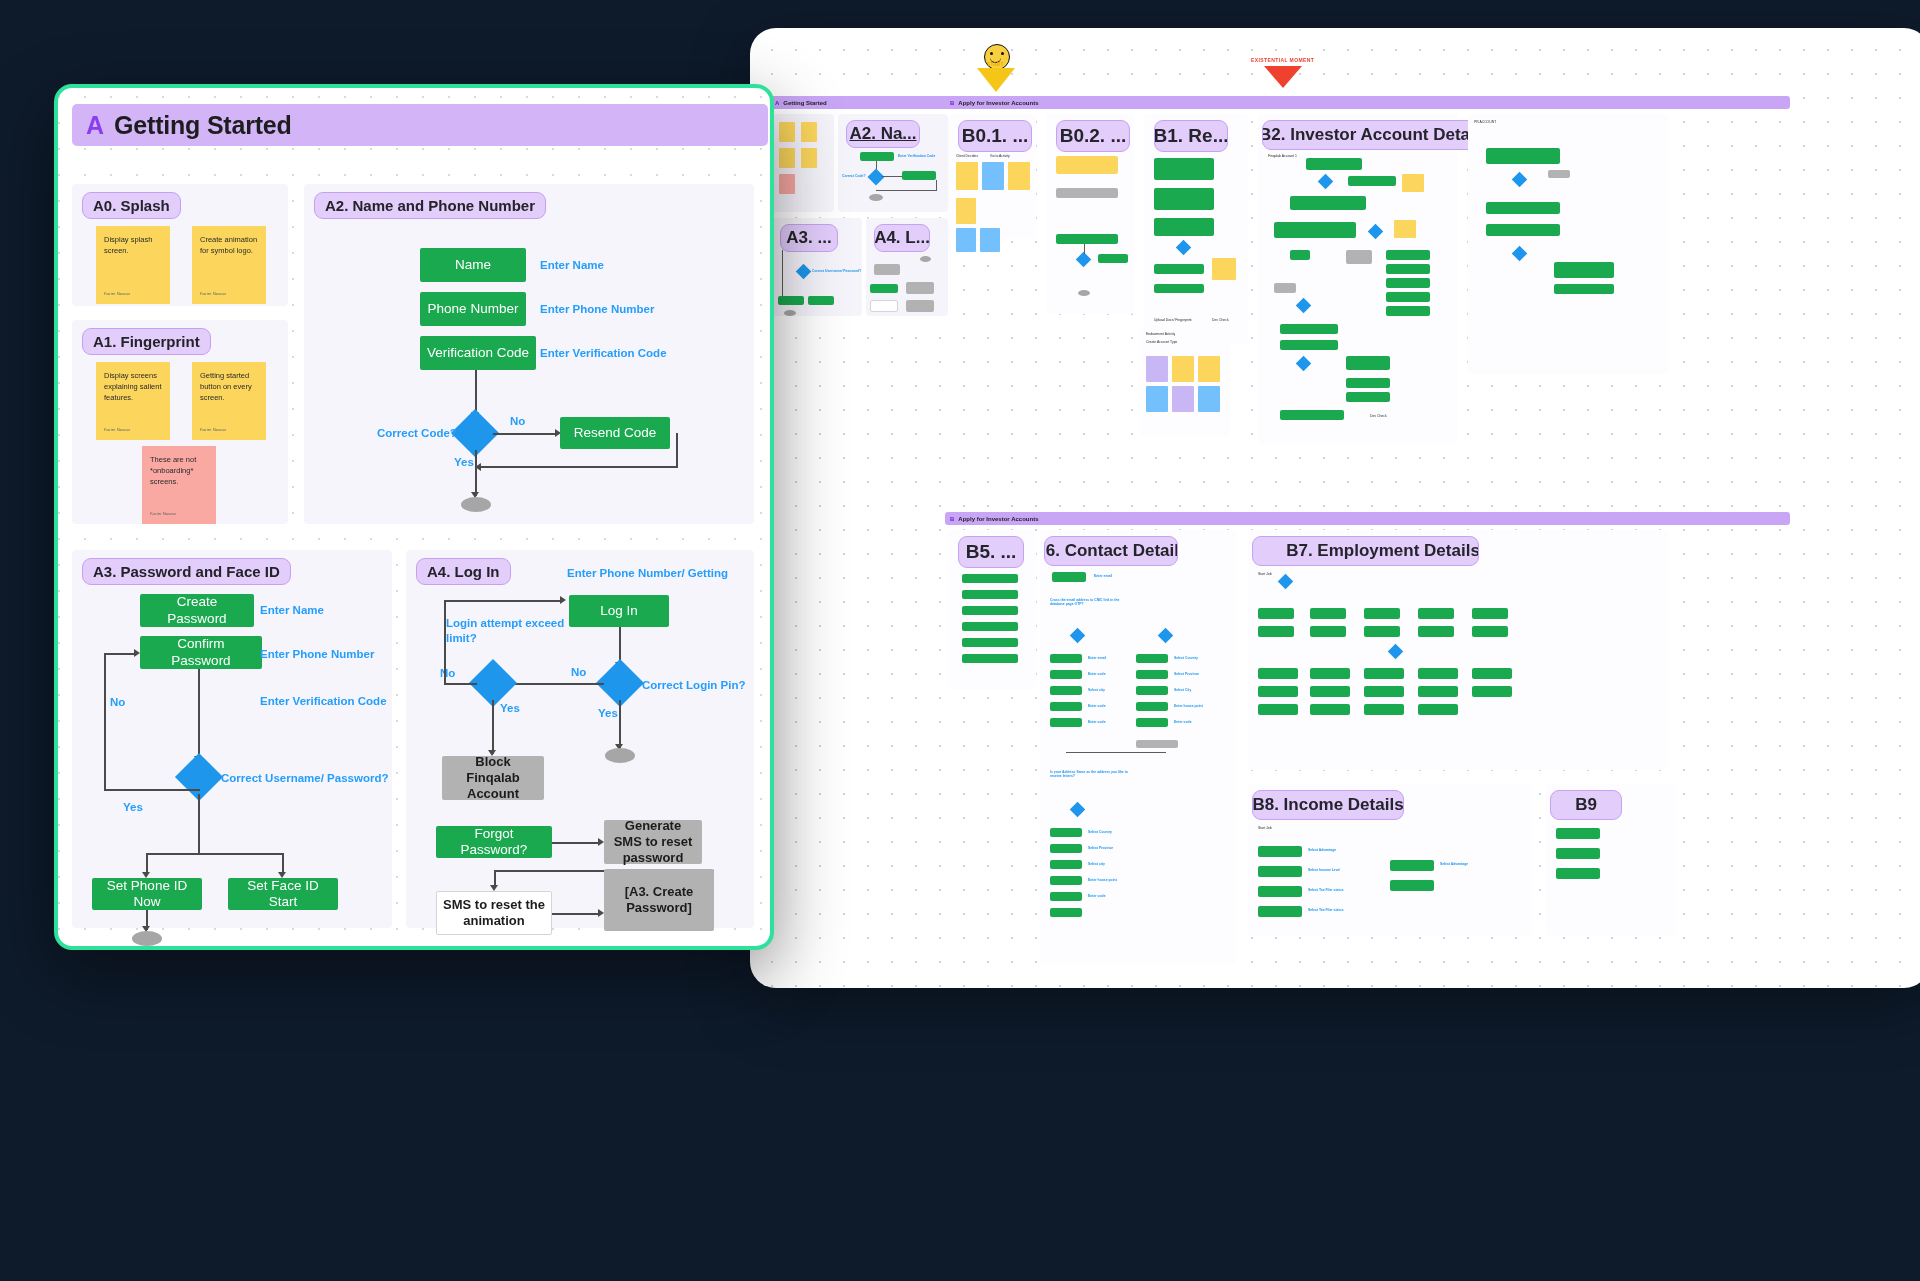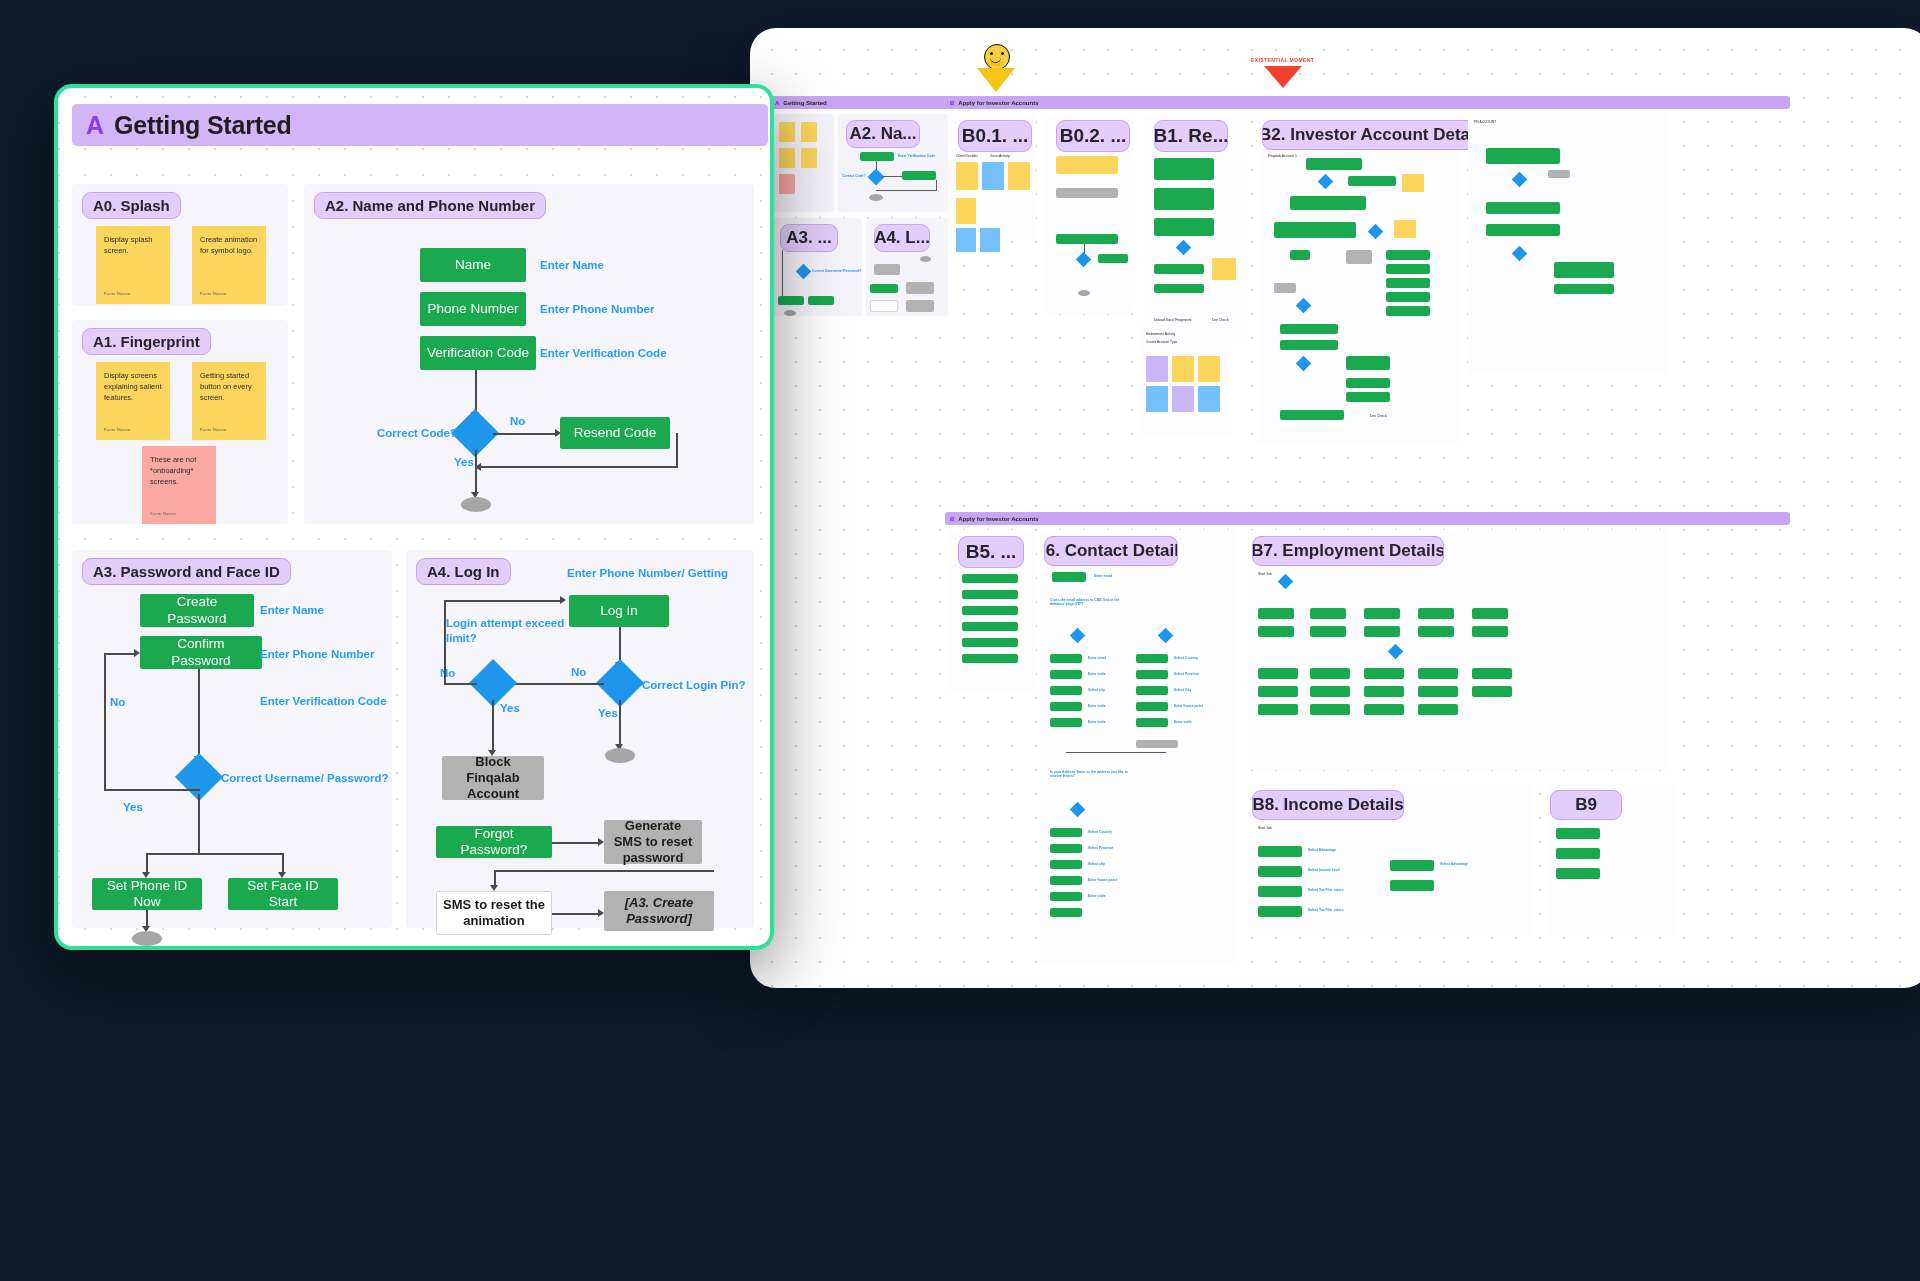--- a/index.html
+++ b/index.html
@@ -132,21 +132,21 @@
   </div>
 
   <div class="mini-frame" style="left:22px;top:86px;width:62px;height:98px;"></div>
   <div class="n y" style="left:29px;top:94px;width:16px;height:20px;"></div>
   <div class="n y" style="left:51px;top:94px;width:16px;height:20px;"></div>
   <div class="n y" style="left:29px;top:120px;width:16px;height:20px;"></div>
   <div class="n y" style="left:51px;top:120px;width:16px;height:20px;"></div>
   <div class="n p" style="left:29px;top:146px;width:16px;height:20px;"></div>
 
   <div class="mini-frame" style="left:88px;top:86px;width:110px;height:98px;"></div>
-  <div class="mini-title" style="left:96px;top:92px;width:72px;height:26px;font-size:17px;">
+  <div class="mini-title" style="left:96px;top:92px;width:72px;height:26px;font-size:17px;text-decoration:underline;">
     <span>A2. Na...</span>
   </div>
   <div class="g" style="left:110px;top:124px;width:34px;height:9px;"></div>
   <div class="txtb" style="left:148px;top:126px;width:44px;">Enter Verification Code</div>
   <div class="ln" style="left:126px;top:133px;width:1px;height:10px;"></div>
   <div class="dia" style="left:120px;top:143px;width:12px;height:12px;"></div>
   <div class="txtb" style="left:92px;top:146px;">Correct Code?</div>
   <div class="ln" style="left:132px;top:148px;width:20px;height:1px;"></div>
   <div class="g" style="left:152px;top:143px;width:34px;height:9px;"></div>
   <div class="ln" style="left:126px;top:162px;width:60px;height:1px;"></div>
@@ -316,21 +316,21 @@
   <div class="g" style="left:300px;top:848px;width:32px;height:9px;"></div>
   <div class="g" style="left:300px;top:864px;width:32px;height:9px;"></div>
   <div class="g" style="left:300px;top:880px;width:32px;height:9px;"></div>
   <div class="txtb" style="left:338px;top:802px;">Select Country</div>
   <div class="txtb" style="left:338px;top:818px;">Select Province</div>
   <div class="txtb" style="left:338px;top:834px;">Select city</div>
   <div class="txtb" style="left:338px;top:850px;">Enter house point</div>
   <div class="txtb" style="left:338px;top:866px;">Enter code</div>
 
   <div class="mini-frame white" style="left:498px;top:502px;width:420px;height:240px;"></div>
-  <div class="mini-title" style="left:502px;top:508px;width:190px;height:28px;font-size:17px;">
+  <div class="mini-title" style="left:502px;top:508px;width:190px;height:28px;font-size:17px;padding-left:35px;">
     <span>B7. Employment Details</span>
   </div>
   <div class="txt" style="left:508px;top:544px;">Start Job</div>
   <div class="dia" style="left:530px;top:548px;width:11px;height:11px;"></div>
   <div class="g" style="left:508px;top:580px;width:36px;height:11px;"></div>
   <div class="g" style="left:560px;top:580px;width:36px;height:11px;"></div>
   <div class="g" style="left:614px;top:580px;width:36px;height:11px;"></div>
   <div class="g" style="left:668px;top:580px;width:36px;height:11px;"></div>
   <div class="g" style="left:722px;top:580px;width:36px;height:11px;"></div>
   <div class="g" style="left:508px;top:598px;width:36px;height:11px;"></div>
@@ -557,16 +557,16 @@
   </div>
   <div class="edge" style="left:654px;top:782px;width:1.6px;height:1.6px;"></div>
   <div class="edge" style="left:436px;top:782px;width:220px;height:1.6px;"></div>
   <div class="edge" style="left:436px;top:782px;width:1.6px;height:18px;"></div>
   <div class="arrow down" style="left:432px;top:797px;"></div>
   <div class="whitebox" style="left:378px;top:803px;width:116px;height:44px;">
     <span>SMS to reset the animation</span>
   </div>
   <div class="edge" style="left:494px;top:825px;width:48px;height:1.6px;"></div>
   <div class="arrow right" style="left:540px;top:821px;"></div>
-  <div class="graybox" style="left:546px;top:803px;width:110px;height:40px;font-style:italic;">
+  <div class="graybox" style="left:546px;top:781px;width:110px;height:62px;">
     <span>[A3. Create Password]</span>
   </div>
 </div>
 
 </body></html>

